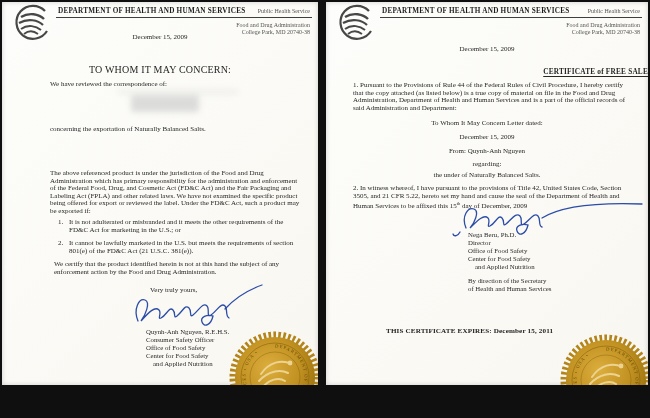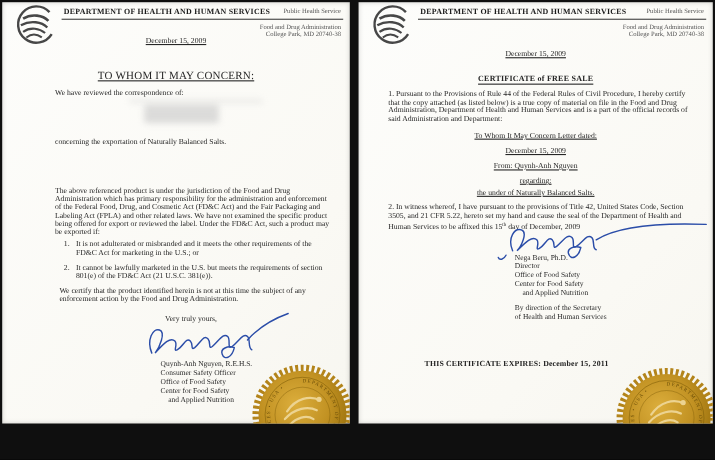--- a/index.html
+++ b/index.html
@@ -4,26 +4,26 @@
 <style>
   html,body{margin:0;padding:0;background:#000;}
   .frame{position:relative;width:650px;height:418px;background:#0f0f0f;
          font-family:"Liberation Serif",serif;overflow:hidden;}
   .page{position:absolute;top:2px;height:383px;
         background:linear-gradient(135deg,#fdfdfb 0%,#faf9f4 70%,#f7f6f0 100%);
         overflow:hidden;box-shadow:inset 0 0 5px rgba(0,0,0,.18);}
   .page-left{left:2px;width:316px;}
   .page-right{left:326px;width:322px;}
   .t{position:absolute;font-size:7px;line-height:7.6px;color:#262626;}
-  .ctr{left:0;right:0;text-align:center;text-decoration:underline;}
+  .ctr{left:0;right:0;text-align:center;}
   .dept{font-size:7.2px;font-weight:bold;letter-spacing:.25px;color:#1c1c1c;}
   .hdr-small{font-size:6px;line-height:7px;color:#555;text-align:right;}
   .hdr-rule{position:absolute;height:0;border-top:1px solid #3f3f3f;}
   .salut{font-size:10px;letter-spacing:.2px;}
-  .title-u{font-weight:bold;text-decoration:underline;text-underline-offset:1.5px;font-size:7.3px;letter-spacing:.2px;}
+  .title-u{font-weight:bold;text-decoration:underline;text-underline-offset:1.5px;font-size:7.3px;letter-spacing:.2px;text-align:right;}
   .redact{position:absolute;background:#c7c7c7;filter:blur(3px);border-radius:2px;}
   .sig-block div{font-size:6.8px;line-height:7.2px;color:#2a2a2a;}
   .expires{font-weight:bold;font-size:7.1px;color:#222;letter-spacing:.15px;}
   svg{position:absolute;}
 </style>
 </head>
 <body>
 
 <div class="frame">
 
@@ -54,21 +54,21 @@
 
     <div>
       <div class="t" style="left:56px;top:217px">1.</div>
       <div class="t" style="left:67px;top:217px;width:232px">It is not adulterated or misbranded and it meets the other requirements of the FD&amp;C Act for marketing in the U.S.; or</div>
     </div>
     <div>
       <div class="t" style="left:56px;top:238px">2.</div>
       <div class="t" style="left:67px;top:238px;width:232px">It cannot be lawfully marketed in the U.S. but meets the requirements of section 801(e) of the FD&amp;C Act (21 U.S.C. 381(e)).</div>
     </div>
 
-    <div class="t" style="left:52px;top:259px;width:256px">We certify that the product identified herein is not at this time the subject of any enforcement action by the Food and Drug Administration.</div>
+    <div class="t" style="left:52px;top:259px;width:256px">We certify that the product identified herein is not at this hand the subject of any enforcement action by the Food and Drug Administration.</div>
     <div class="t" style="left:148px;top:285px">Very truly yours,</div>
 
     <svg style="left:126px;top:279px" width="136" height="50" viewBox="0 0 136 50">
       <g fill="none" stroke="#2b4da8" stroke-width="1.3" stroke-linecap="round">
         <path d="M10 40 C5 28 11 17 17 19 C23 21 17 35 13 40 C21 31 27 25 31 29 C34 32 29 39 33 37 C39 34 41 25 45 29 C48 32 45 38 49 35 C55 30 57 23 61 27 C64 30 61 37 65 34 C71 29 75 21 79 25 C82 28 78 37 83 34 C89 30 93 21 97 25 C100 28 97 35 101 37"></path>
         <path d="M85 35 C83 44 76 47 74 41 C72 36 79 33 85 35"></path>
         <path d="M97 28 C106 18 120 9 134 4"></path>
       </g>
     </svg>
 

